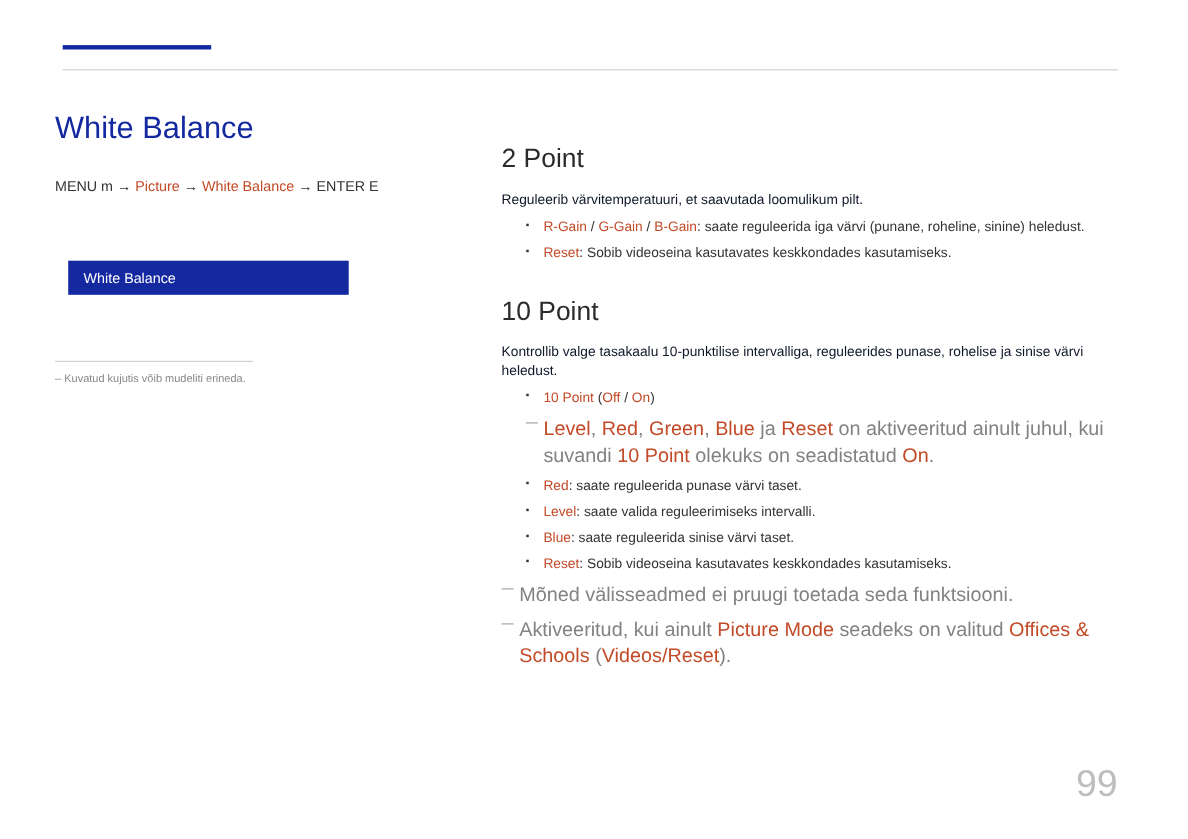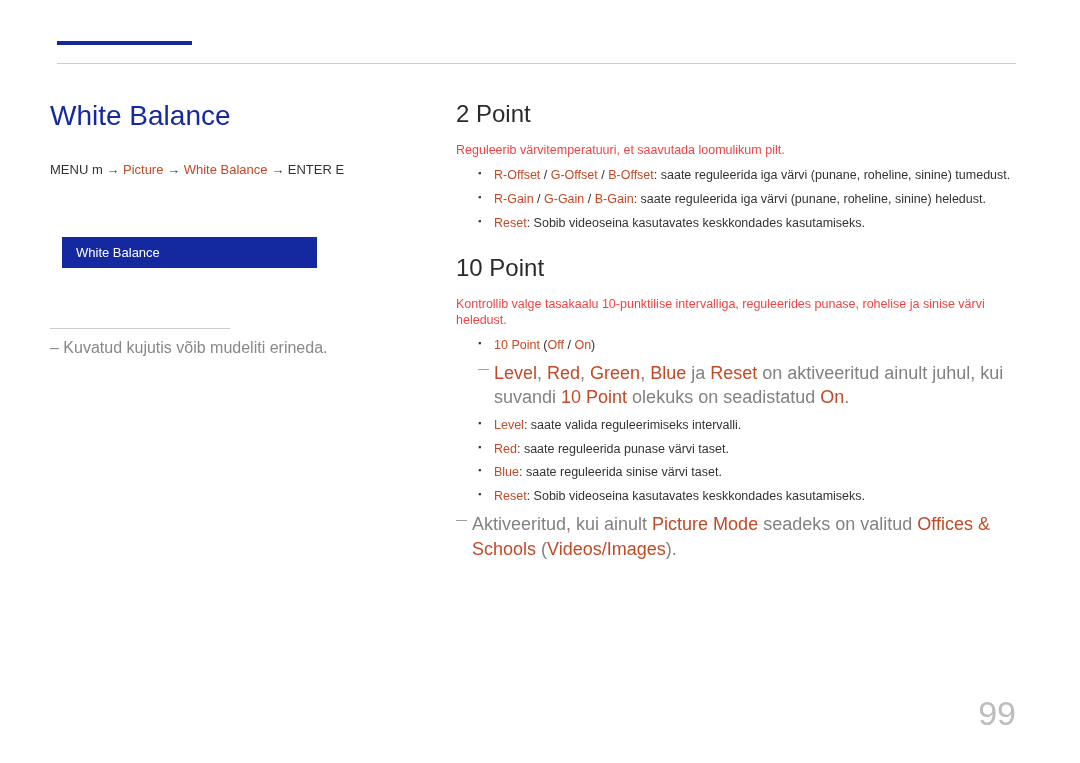--- a/index.html
+++ b/index.html
@@ -56,41 +56,42 @@
     margin-left: 12px;
     margin-bottom: 60px;
   }
   .divider-short {
     width: 180px;
     height: 1px;
     background: #ccc;
     margin-bottom: 10px;
   }
   .footnote {
-    font-size: 16px;
+    font-size: 10px;
     color: #888;
   }
   .right-col {
     position: absolute;
     top: 100px;
     left: 456px;
     right: 64px;
   }
   .right-col h2 {
     font-size: 24px;
     font-weight: 400;
     color: #2b2b2b;
     margin-bottom: 14px;
+    margin-top: 31px;
   }
   .section { margin-bottom: 22px; }
   .para {
     font-size: 12.5px;
     line-height: 1.35;
     margin-bottom: 8px;
-    color: #ef4444;
+    color: #0f172a;
   }
   ul.bullets {
     list-style: none;
     margin-left: 22px;
     margin-top: 4px;
   }
   ul.bullets li {
     position: relative;
     font-size: 12.5px;
     line-height: 1.35;
@@ -159,25 +160,20 @@
   <div class="footnote">– Kuvatud kujutis võib mudeliti erineda.</div>
 </div>
 
 <div class="right-col">
 
   <div class="section">
     <h2>2 Point</h2>
     <p class="para">Reguleerib värvitemperatuuri, et saavutada loomulikum pilt.</p>
     <ul class="bullets">
       <li>
-        <span class="orange">R-Offset</span> /
-        <span class="orange">G-Offset</span> /
-        <span class="orange">B-Offset</span><span>: saate reguleerida iga värvi (punane, roheline, sinine) tumedust.</span>
-      </li>
-      <li>
         <span class="orange">R-Gain</span> /
         <span class="orange">G-Gain</span> /
         <span class="orange">B-Gain</span><span>: saate reguleerida iga värvi (punane, roheline, sinine) heledust.</span>
       </li>
       <li>
         <span class="orange">Reset</span><span>: Sobib videoseina kasutavates keskkondades kasutamiseks.</span>
       </li>
     </ul>
   </div>
 
@@ -188,32 +184,33 @@
       <li>
         <span class="orange">10 Point</span>
         <span>(</span><span class="orange">Off</span><span> / </span><span class="orange">On</span><span>)</span>
       </li>
     </ul>
     <p class="dash-note">
       <span class="orange">Level</span><span>, </span><span class="orange">Red</span><span>, </span><span class="orange">Green</span><span>, </span><span class="orange">Blue</span><span> ja </span><span class="orange">Reset</span><span> on aktiveeritud ainult juhul, kui suvandi </span><span class="orange">10 Point</span><span> olekuks on seadistatud </span><span class="orange">On</span><span>.</span>
     </p>
     <ul class="bullets">
       <li>
+        <span class="orange">Red</span><span>: saate reguleerida punase värvi taset.</span>
+      </li>
+      <li>
         <span class="orange">Level</span><span>: saate valida reguleerimiseks intervalli.</span>
       </li>
       <li>
-        <span class="orange">Red</span><span>: saate reguleerida punase värvi taset.</span>
-      </li>
-      <li>
         <span class="orange">Blue</span><span>: saate reguleerida sinise värvi taset.</span>
       </li>
       <li>
         <span class="orange">Reset</span><span>: Sobib videoseina kasutavates keskkondades kasutamiseks.</span>
       </li>
     </ul>
+    <p class="dash-note" style="margin-left:0;">Mõned välisseadmed ei pruugi toetada seda funktsiooni.</p>
     <p class="dash-note" style="margin-left:0;">
-      <span>Aktiveeritud, kui ainult </span><span class="orange">Picture Mode</span><span> seadeks on valitud </span><span class="orange">Offices &amp; Schools</span><span> (</span><span class="orange">Videos/Images</span><span>).</span>
+      <span>Aktiveeritud, kui ainult </span><span class="orange">Picture Mode</span><span> seadeks on valitud </span><span class="orange">Offices &amp; Schools</span><span> (</span><span class="orange">Videos/Reset</span><span>).</span>
     </p>
   </div>
 
 </div>
 
 <div class="page-no">99</div>
 
 </body></html>

